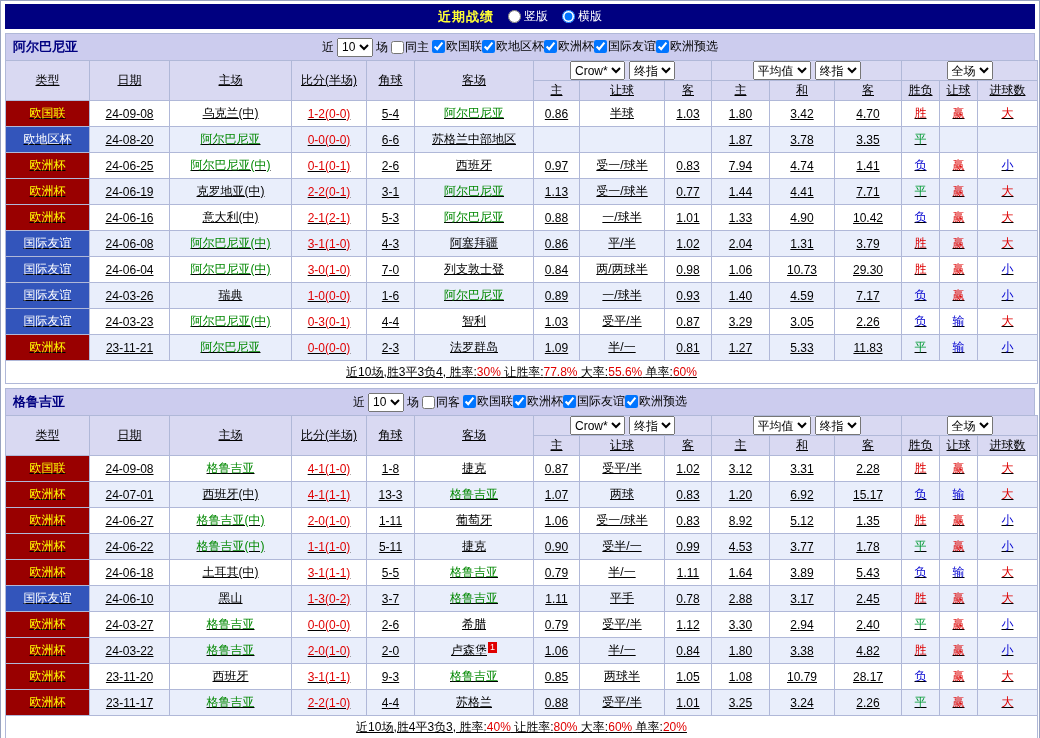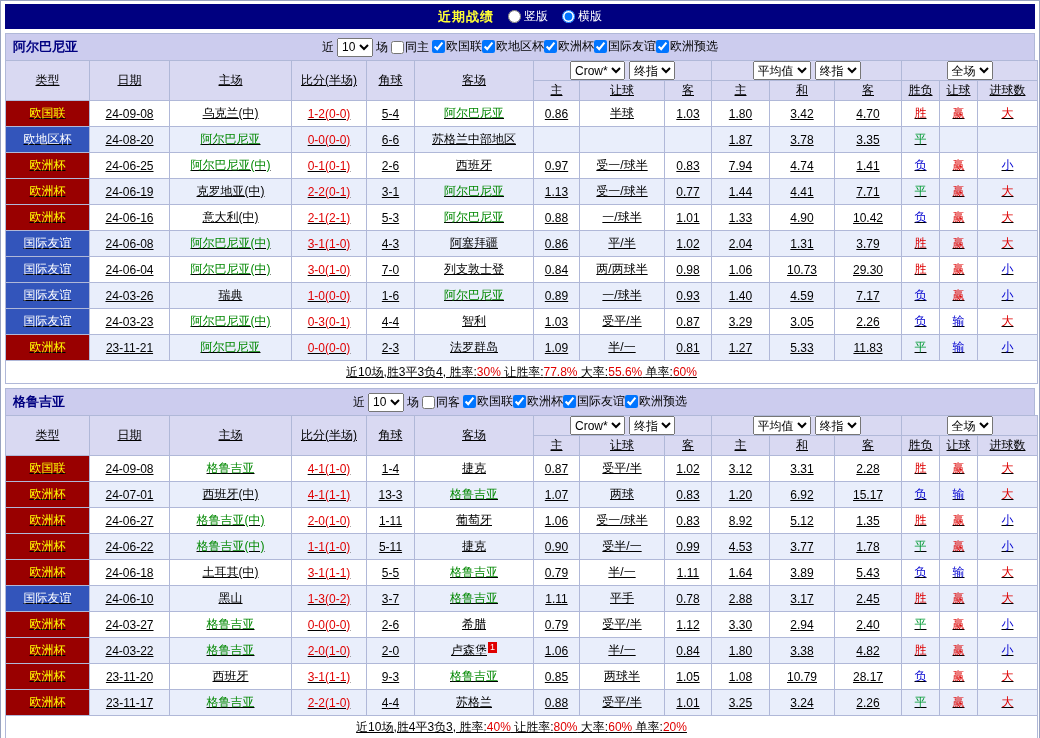--- a/index.html
+++ b/index.html
@@ -391,21 +391,21 @@
           <th>让球</th>
           <th>进球数</th>
         </tr>
       </thead>
       <tbody>
           <tr>
             <td class="type r">欧国联</td>
             <td>24-09-08</td>
             <td><span class="focus">格鲁吉亚</span></td>
             <td class="score">4-1(1-0)</td>
-            <td>1-4</td>
+            <td>1-8</td>
             <td><span>捷克</span></td>
             <td>0.87</td>
             <td>受平/半</td>
             <td>1.02</td>
             <td>3.12</td>
             <td>3.31</td>
             <td>2.28</td>
             <td class="res-win">胜</td>
             <td class="pos">赢</td>
             <td class="pos">大</td>

